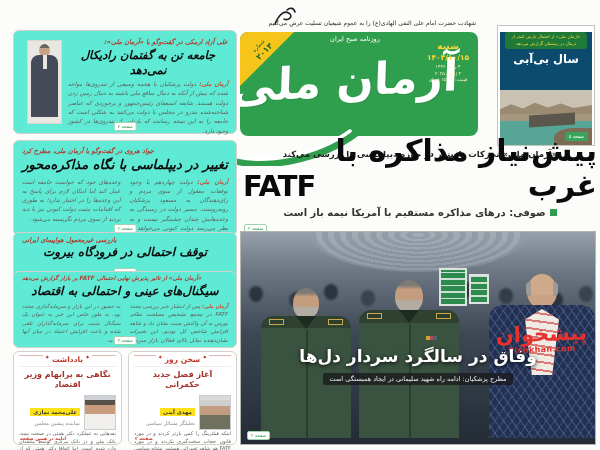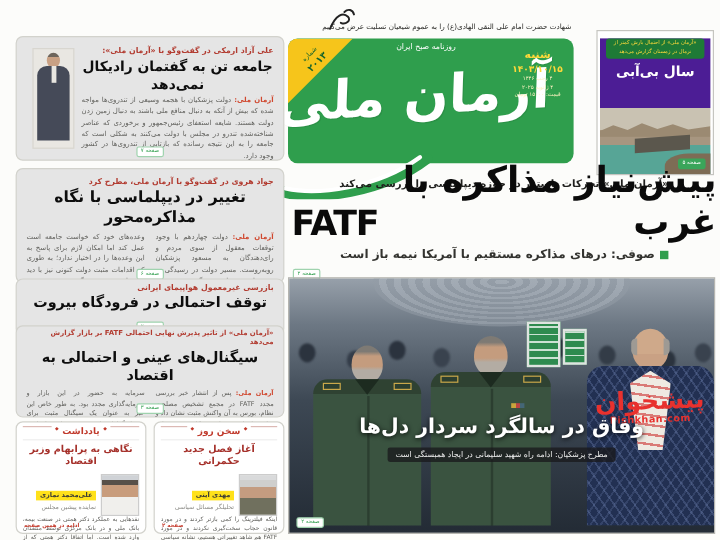--- a/index.html
+++ b/index.html
@@ -2,22 +2,22 @@
 <html lang="fa" dir="rtl"><head>
 <meta charset="utf-8">
 <style>
   html,body{margin:0;padding:0;background:#eceae6;}
   #page{position:relative;width:600px;height:450px;background:#fcfcfa;overflow:hidden;
         font-family:"DejaVu Sans",sans-serif;direction:rtl;}
   
   .ptag{display:inline-block;font-size:4.5px;line-height:7px;color:#2f9e4d;background:#fff;
         border:1px solid #9fd3ae;border-radius:2px;padding:0 3px;white-space:nowrap;}
   .redtag{font-size:4.5px;color:#c43a2c;font-weight:bold;white-space:nowrap;}
-  .panel{position:absolute;left:13px;width:224px;background:#e5e5e5;border:1px solid #d2d2cc;border-radius:6px;box-sizing:border-box;}
-  .kicker{color:#b23c31;font-size:6.5px;font-weight:bold;text-align:right;line-height:1.3;}
+  .panel{position:absolute;left:13px;width:224px;background:#5eead4;border:1px solid #d2d2cc;border-radius:6px;box-sizing:border-box;font-style:italic;}
+  .kicker{color:#b23c31;font-size:6.5px;font-weight:bold;text-align:left;line-height:1.3;}
   .headline{color:#0d0d0d;font-weight:bold;text-align:center;line-height:1.25;}
   .body-text{color:#60605c;font-size:5.8px;line-height:1.6;text-align:justify;}
   .leadin{color:#d0482f;font-weight:bold;}
   
   #condolence{position:absolute;top:19px;right:124px;font-size:6px;color:#2b2b28;white-space:nowrap;}
   #stamp{position:absolute;top:4px;left:272px;width:26px;height:26px;}
   #masthead{position:absolute;top:32px;left:240px;width:238px;height:104px;background:#2f9e4d;
             border-radius:8px;box-sizing:border-box;}
   #issue-corner{position:absolute;top:0;left:0;width:54px;height:54px;background:#f6c51b;
                 clip-path:polygon(0 0,100% 0,0 100%);border-radius:8px 0 0 0;}
@@ -33,21 +33,21 @@
   #dateblock .wd{font-size:9px;font-weight:bold;display:block;}
   #dateblock .dj{font-size:7.5px;font-weight:bold;display:block;}
   #dateblock .sm{font-size:4.6px;color:#fdf3c0;display:block;}
   #masthead-strip{position:absolute;bottom:0;left:0;right:0;height:13px;background:#1f7b39;
                   border-radius:0 0 8px 8px;}
   #site-url{position:absolute;right:12px;top:2px;color:#eafbe9;font-size:7.5px;direction:ltr;letter-spacing:.3px;}
   #swoosh{position:absolute;top:126px;left:230px;}
   
   #teaser{position:absolute;top:25px;left:497px;width:98px;height:121px;background:#fff;
           border:1px solid #c5c5c0;box-sizing:border-box;padding:2px;}
-  #teaser-green{height:58px;background:#4c1d95;position:relative;}
+  #teaser-green{height:58px;background:#0c4a6e;position:relative;}
   #teaser-label{margin:4px 5px 0;background:#1e7a36;border-radius:3px;padding:2px 2px;
                 color:#ffd93a;font-size:4.4px;line-height:1.5;text-align:center;}
   #teaser-head{color:#fff;font-weight:bold;font-size:11.5px;text-align:center;margin-top:3px;}
   #dam-photo{position:relative;height:55px;overflow:hidden;
              background:linear-gradient(180deg,#c9c2b2 0 34%,#a79680 34% 56%,#57a596 56% 100%);}
   #dam-mtn{position:absolute;left:0;top:14%;width:100%;height:30%;background:#9b8a72;
            clip-path:polygon(0 70%,12% 40%,25% 65%,38% 30%,52% 60%,66% 35%,80% 62%,100% 45%,100% 100%,0 100%);}
   #dam-wall{position:absolute;left:32%;top:44%;width:50%;height:22%;background:#5b574d;transform:skewY(-4deg);}
   #dam-shore{position:absolute;right:-6px;bottom:-6px;width:48%;height:42%;background:#7d6c55;border-radius:45% 0 0 0;}
   #teaser .ptag{position:absolute;bottom:4px;right:6px;background:#3aa55a;color:#fff;border-color:#3aa55a;}

